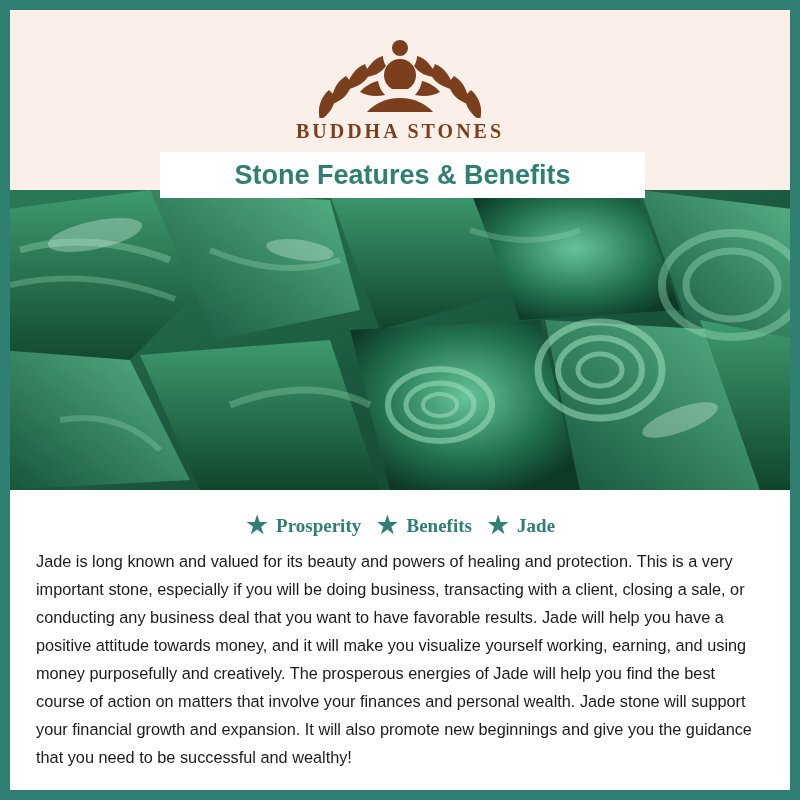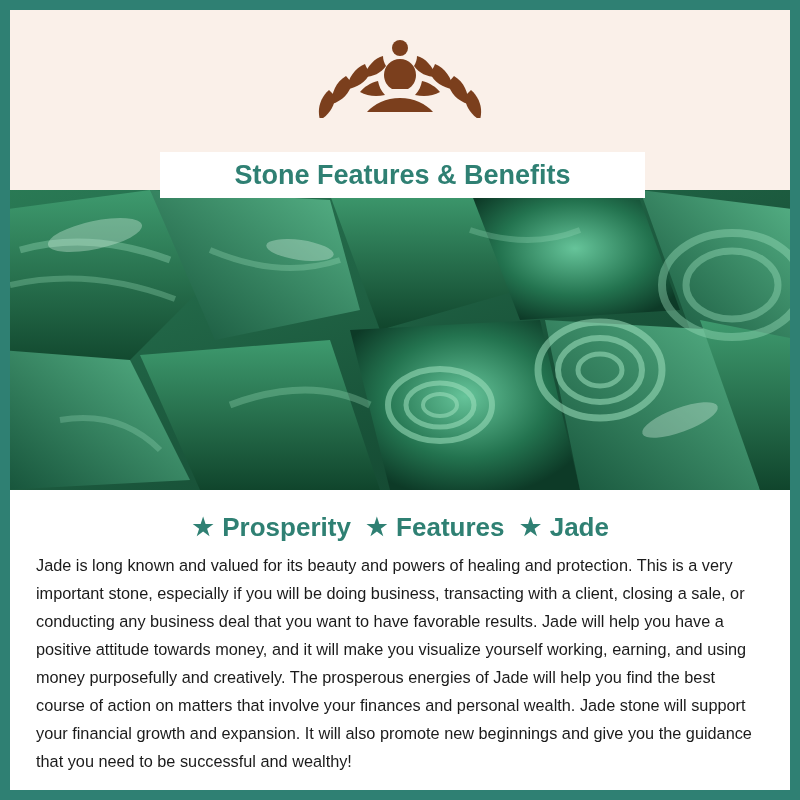--- a/index.html
+++ b/index.html
@@ -149,22 +149,23 @@
     align-items: center;
     gap: 7px;
   }
   .kw .star {
     color: #2f8073;
     font-size: 27px;
     line-height: 1;
   }
   .kw .kw-label {
     color: #2f8073;
-    font-size: 26px;
-    font-weight: bold;
+    font-size: 19px;
+    font-weight: bold;
+    font-family: Liberation Serif, serif;
   }
   .description {
     color: #1b1b1b;
     font-size: 16.3px;
     line-height: 1.72;
     text-align: left;
     margin: 4px 4px;
   }
 </style>
 </head>
@@ -196,20 +197,21 @@
 
             <path d="M112 30c8 2 16 10 19 21-9 0-17-4-22-11 2-3 3-7 3-10z"></path>
             <path d="M130 38c10 4 17 14 18 25-10-1-19-7-23-16 2-3 4-6 5-9z"></path>
             <path d="M149 50c10 6 15 17 14 28-10-3-18-11-20-21 2-2 4-5 6-7z"></path>
             <path d="M166 64c9 8 12 19 9 30-9-5-15-14-15-24 2-2 4-4 6-6z"></path>
 
             <path d="M95 72c-14 0-26 6-33 14h66c-7-8-19-14-33-14z"></path>
           </g>
         </svg>
       </div>
+      <div class="brand-name">BUDDHA STONES</div>
     </div>
 
     <div class="title-band">
       <span class="title-text">Stone Features &amp; Benefits</span>
     </div>
 
     <div class="photo">
       <svg width="800" height="300" viewBox="0 0 800 300" aria-hidden="true">
         <defs>
           <linearGradient id="g1" x1="0" y1="0" x2="1" y2="1">
@@ -270,21 +272,21 @@
 
 
     <div class="body-area">
       <div class="keywords">
         <div class="kw">
           <span class="star">★</span>
           <span class="kw-label">Prosperity</span>
         </div>
         <div class="kw">
           <span class="star">★</span>
-          <span class="kw-label">Features</span>
+          <span class="kw-label">Benefits</span>
         </div>
         <div class="kw">
           <span class="star">★</span>
           <span class="kw-label">Jade</span>
         </div>
       </div>
       <p class="description">Jade is long known and valued for its beauty and powers of healing and protection. This is a very important stone, especially if you will be doing business, transacting with a client, closing a sale, or conducting any business deal that you want to have favorable results. Jade will help you have a positive attitude towards money, and it will make you visualize yourself working, earning, and using money purposefully and creatively. The prosperous energies of Jade will help you find the best course of action on matters that involve your finances and personal wealth. Jade stone will support your financial growth and expansion. It will also promote new beginnings and give you the guidance that you need to be successful and wealthy!</p>
     </div>
 
   </div>

